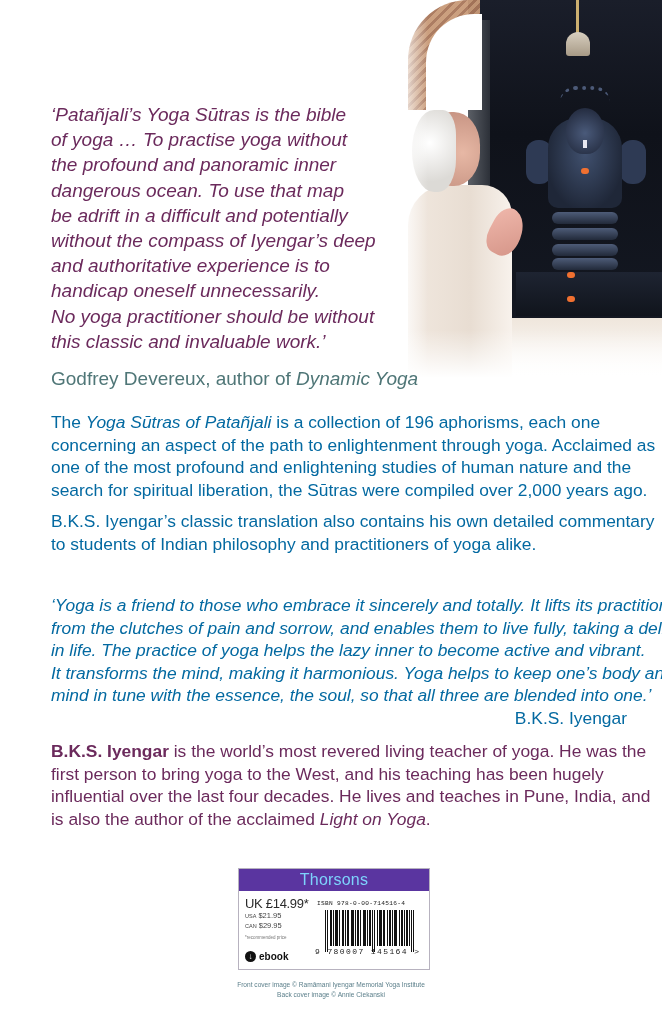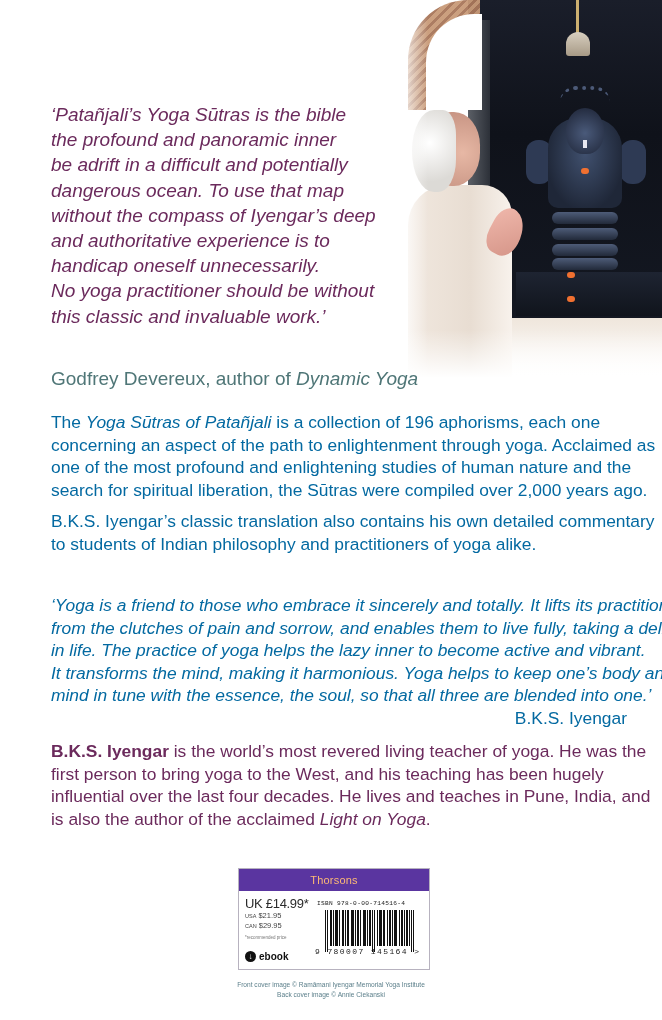--- a/index.html
+++ b/index.html
@@ -129,21 +129,21 @@
 
   
   .barcode-panel {
     position: absolute; left: 238px; top: 868px; width: 192px; height: 102px;
     border: 1px solid #b7b2bf; background: #ffffff;
   }
   .publisher-bar {
     height: 22px; background: #5a35a0;
     display: flex; align-items: center; justify-content: center;
   }
-  .publisher-name { color: #fdba74; font-size: 11px; letter-spacing: 0.2px; }
+  .publisher-name { color: #7dd3fc; font-size: 16px; letter-spacing: 0.2px; }
   .price-col { position: absolute; left: 6px; top: 28px; width: 62px; }
   .price-uk { color: #2b2b2b; font-size: 13px; line-height: 14px; letter-spacing: -0.3px; white-space: nowrap; }
   .price-small { color: #444; font-size: 7.5px; line-height: 10px; white-space: nowrap; }
   .price-small .cur { font-size: 5.5px; }
   .rrp { color: #777; font-size: 4.5px; line-height: 8px; margin-top: 3px; white-space: nowrap; }
   .ebook { position: absolute; left: 6px; top: 82px; display: flex; align-items: center; gap: 3px; }
   .ebook-icon {
     width: 11px; height: 11px; border-radius: 50%; background: #111;
     color: #fff; font-size: 8px; line-height: 11px; text-align: center; font-weight: bold;
   }
@@ -200,23 +200,24 @@
   <div class="man-body"></div>
   <div class="man-head"></div>
   <div class="man-hair"></div>
   <div class="hands"></div>
   <div class="fade-left"></div>
   <div class="fade-bottom"></div>
 </div>
 
 <div class="quote1">
   <span class="line">‘Patañjali’s Yoga Sūtras is the bible</span>
+  <span class="line">of yoga … To practise yoga without</span>
   <span class="line">the profound and panoramic inner</span>
+  <span class="line">dangerous ocean. To use that map</span>
   <span class="line">be adrift in a difficult and potentially</span>
-  <span class="line">dangerous ocean. To use that map</span>
   <span class="line">without the compass of Iyengar’s deep</span>
   <span class="line">and authoritative experience is to</span>
   <span class="line">handicap oneself unnecessarily.</span>
   <span class="line">No yoga practitioner should be without</span>
   <span class="line">this classic and invaluable work.’</span>
 </div>
 <div class="attr1"><span>Godfrey Devereux, author of </span><i>Dynamic Yoga</i></div>
 
 <div class="para para1">
   <span class="line"><span>The </span><i>Yoga Sūtras of Patañjali</i><span> is a collection of 196 aphorisms, each one</span></span>

